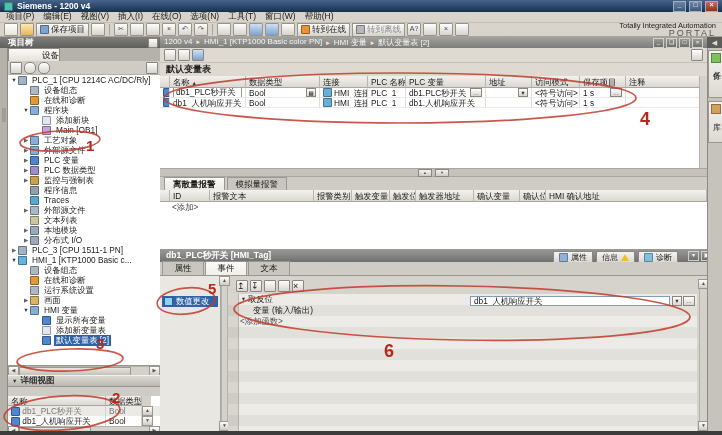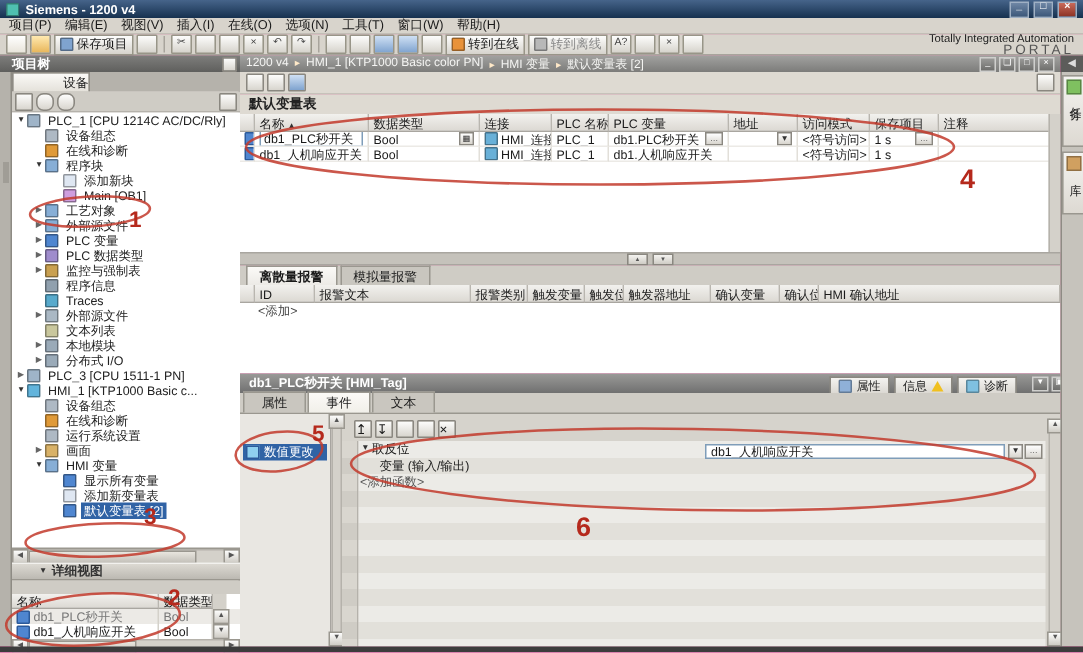--- a/index.html
+++ b/index.html
@@ -69,21 +69,21 @@
   .ic-folder .sq{background:#87aed6}.ic-add .sq{background:#dfe7f2}.ic-ob .sq{background:#cf9ede}
   .ic-db .sq{background:#4f6cc0}.ic-tags .sq{background:#4f86d0}.ic-types .sq{background:#9f8ccc}
   .ic-watch .sq{background:#c9a050}.ic-traces .sq{background:#58aacc}.ic-info .sq{background:#90a0ae}
   .ic-proxy .sq{background:#aab8c4}.ic-text .sq{background:#c9c79d}.ic-mod .sq{background:#9aaab8}
   .ic-hmi .sq{background:#62b4dc}.ic-screens .sq{background:#d9b268}.ic-tagfolder .sq{background:#87aed6}
   .ic-table .sq{background:#4f86d0}
   #treehscroll{left:8px;top:366px;width:152px;height:9px;background:#d4d1ca;border-top:1px solid #b5b2ab;display:flex;align-items:center}
   .sarrow{width:9px;height:8px;background:linear-gradient(#fdfdfc,#cfccc5);border:1px solid #9a978f;font-size:5px;line-height:7px;text-align:center;color:#555;flex:none}
   .sthumb{height:7px;background:linear-gradient(#e8e5de,#c4c1ba);border:1px solid #9a978f;flex:none}
   #detailhdr{left:8px;top:375px;width:152px;height:12px;background:linear-gradient(#dcd9d2,#bcb9b2);
-             border-top:1px solid #f2f1ee;border-bottom:1px solid #9a978f;display:flex;align-items:center;gap:3px;padding:0 18px;font-weight:bold;font-size:8.5px;color:#333}
+             border-top:1px solid #f2f1ee;border-bottom:1px solid #9a978f;display:flex;align-items:center;gap:3px;padding:0 4px;font-weight:bold;font-size:8.5px;color:#333}
   #detailgap{left:8px;top:387px;width:152px;height:9px;background:#cfccc5}
   #dettable{left:8px;top:396px;width:152px;height:30px;background:#fff}
   .drow{display:flex;height:10px;line-height:10px;font-size:8.3px}
   .dcell{box-sizing:border-box;padding:0 3px;border-right:1px solid #d4d1ca;overflow:hidden;white-space:nowrap;display:flex;align-items:center}
   .dhead .dcell{background:linear-gradient(#f2f1ee,#dcd9d3);border-right:1px solid #b9b6af;border-bottom:1px solid #a9a6a0}
   .dc0{width:98px}.dc1{width:36px}
   .dscol{width:9px;display:flex;flex-direction:column;justify-content:space-between;background:#d4d1ca}
   .drow.dim{color:#777;background:#eceae6}
   #dethscroll{left:8px;top:426px;width:152px;height:9px;background:#d4d1ca;border-top:1px solid #b5b2ab;display:flex;align-items:center}
 

